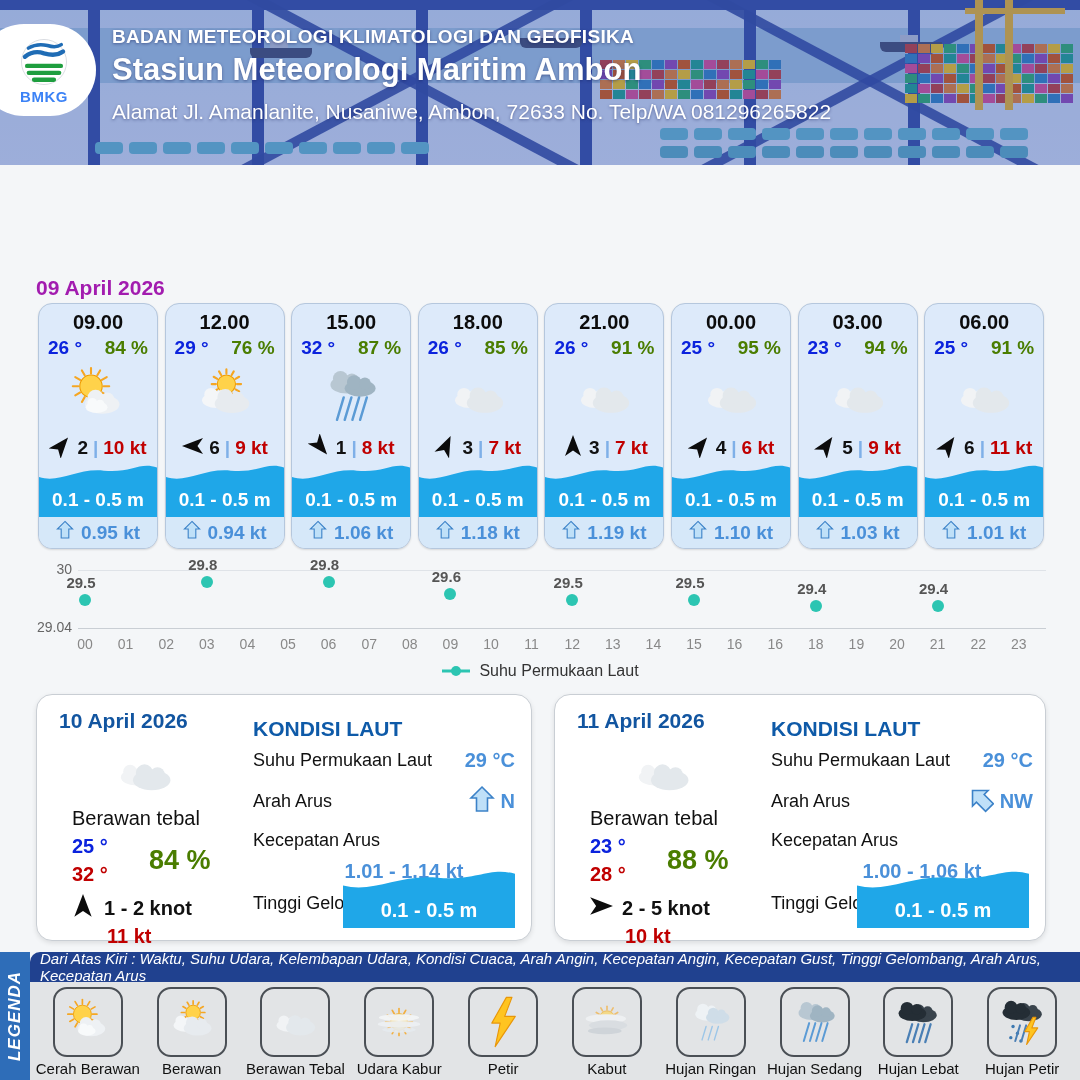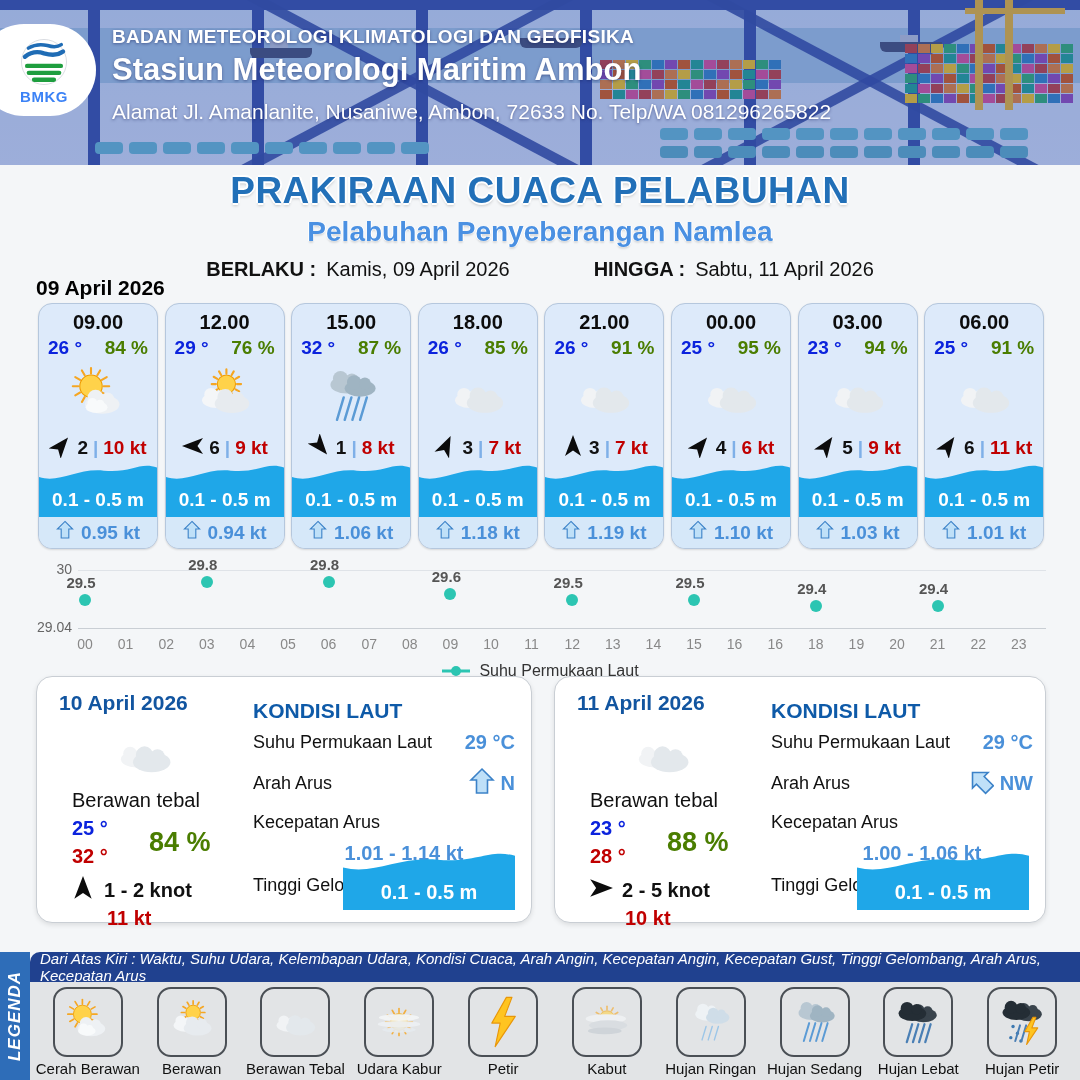--- a/index.html
+++ b/index.html
@@ -24,21 +24,21 @@
   .titleblock{position:absolute;left:0;top:170px;width:1080px;text-align:center;}
   .t-main{font-size:37px;font-weight:bold;letter-spacing:.5px;color:#2270b8;
           text-shadow:-2px 0 #fff,2px 0 #fff,0 -2px #fff,0 2px #fff,0 3px 3px rgba(0,0,0,.18);}
   .t-sub{font-size:28px;font-weight:bold;color:#4a90e2;margin-top:4px;
          text-shadow:-1px 0 #fff,1px 0 #fff,0 2px 2px rgba(0,0,0,.12);}
   .t-valid{margin-top:10px;font-size:20px;color:#111;display:flex;justify-content:center;gap:14px;}
   .t-valid .lbl{font-weight:bold;}
   .t-valid .grp{display:flex;gap:10px;}
   .t-valid .grp+.grp{margin-left:70px;}
 
-  .date-label{position:absolute;left:36px;top:276px;font-size:21px;font-weight:bold;color:#000000;}
+  .date-label{position:absolute;left:36px;top:276px;font-size:21px;font-weight:bold;color:#a21caf;}
 
   
   .fcard{position:absolute;top:303px;width:118px;height:244px;background:#ddeafa;
          border:1px solid #b5c7dd;border-radius:14px;overflow:hidden;box-shadow:0 1px 2px rgba(0,0,0,.12);}
   .fcard>div{position:absolute;left:0;right:0;}
   .f-time{top:7px;text-align:center;font-size:20px;font-weight:bold;color:#0c0c0c;}
   .f-row{top:33px;left:9px !important;right:9px !important;display:flex;justify-content:space-between;}
   .f-temp{color:#0b23dd;font-weight:bold;font-size:19px;}
   .f-hum{color:#4a7d00;font-weight:bold;font-size:19px;}
   .f-icon{top:57px;left:23px !important;right:auto !important;width:72px;height:70px;}
@@ -58,21 +58,21 @@
   .c-grid{position:absolute;left:78px;right:34px;top:14px;height:1px;background:#dfe3e8;}
   .c-axis{position:absolute;left:78px;right:34px;top:72px;height:1px;background:#c9ced4;}
   .c-ylab{position:absolute;width:46px;text-align:right;font-size:14px;color:#666;}
   .c-tick{position:absolute;width:30px;text-align:center;font-size:14px;color:#888;top:80px;}
   .c-dot{position:absolute;width:12px;height:12px;border-radius:50%;background:#2cc5b2;}
   .c-plab{position:absolute;width:60px;text-align:center;font-size:15px;font-weight:bold;color:#555;}
   .c-legend{position:absolute;left:0;right:0;top:106px;display:flex;align-items:center;justify-content:center;gap:8px;
             font-size:16px;color:#333;}
 
   
-  .dcard{position:absolute;top:676px;height:245px;background:#fff;border:1px solid #c9ced4;border-radius:16px;
+  .dcard{position:absolute;top:694px;height:245px;background:#fff;border:1px solid #c9ced4;border-radius:16px;
          box-shadow:0 2px 5px rgba(0,0,0,.10);}
   .dcard>div{position:absolute;}
   .d-date{left:22px;top:14px;font-size:21px;font-weight:bold;color:#1255a0;}
   .d-icon{left:55px;top:42px;width:105px;height:72px;}
   .d-icon svg{width:100%;height:100%;}
   .d-cond{left:35px;top:112px;font-size:20px;color:#111;}
   .d-tmin{left:35px;top:140px;font-size:20px;font-weight:bold;color:#0b23dd;}
   .d-tmax{left:35px;top:168px;font-size:20px;font-weight:bold;color:#c00000;}
   .d-hum{left:112px;top:150px;font-size:27px;font-weight:bold;color:#4a7d00;}
   .d-wind{left:33px;top:198px;display:flex;align-items:center;gap:8px;font-size:20px;font-weight:bold;color:#111;}
@@ -311,34 +311,20 @@
           <path d="M12 14 Q22 8 34 11 Q44 14 50 10" fill="none" stroke="#1f6cb5" stroke-width="4" stroke-linecap="round"></path>
           <rect x="8" y="32" width="44" height="5" rx="2.5" fill="#1e9e3e"></rect>
           <rect x="10" y="40" width="40" height="5" rx="2.5" fill="#1e9e3e"></rect>
           <rect x="16" y="48" width="28" height="5" rx="2.5" fill="#1e9e3e"></rect>
         </svg>
       </div>
       <div class="logo-word">BMKG</div>
     </div>
   </div>
 
-  <div class="titleblock">
-    <div class="t-main">PRAKIRAAN CUACA PELABUHAN</div>
-    <div class="t-sub">Pelabuhan Penyeberangan Namlea</div>
-    <div class="t-valid">
-      <span class="grp">
-        <span class="lbl">BERLAKU :</span>
-        <span>Kamis, 09 April 2026</span>
-      </span>
-      <span class="grp">
-        <span class="lbl">HINGGA :</span>
-        <span>Sabtu, 11 April 2026</span>
-      </span>
-    </div>
-  </div>
 
   <div class="date-label">09 April 2026</div>
 
   <div id="cards">
       <div class="fcard" style="left: 38px;">
       <div class="f-time">09.00</div>
       <div class="f-row">
         <span class="f-temp">26 °</span>
         <span class="f-hum">84 %</span>
       </div>

